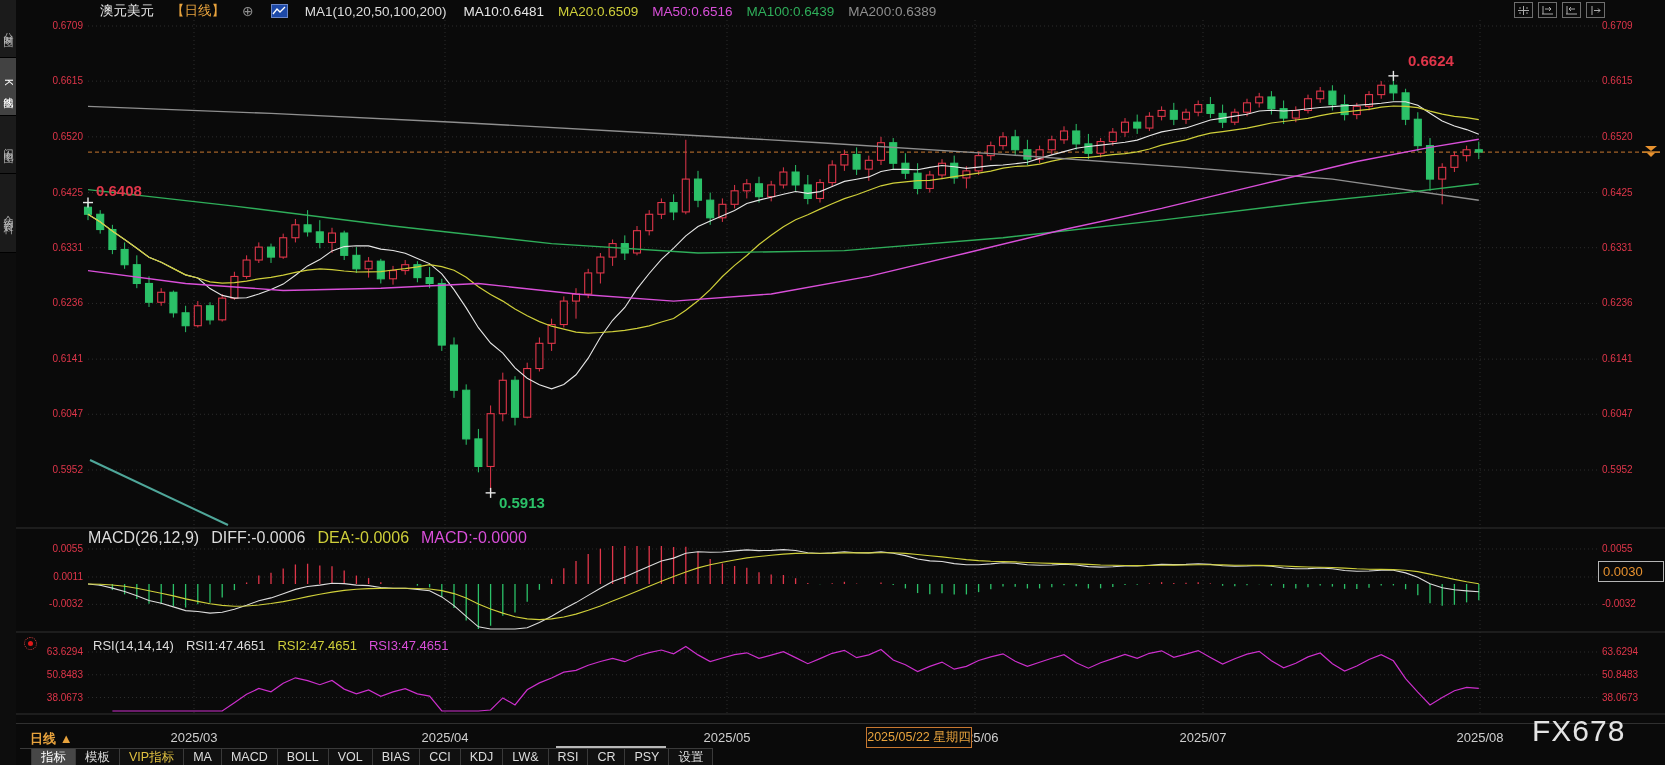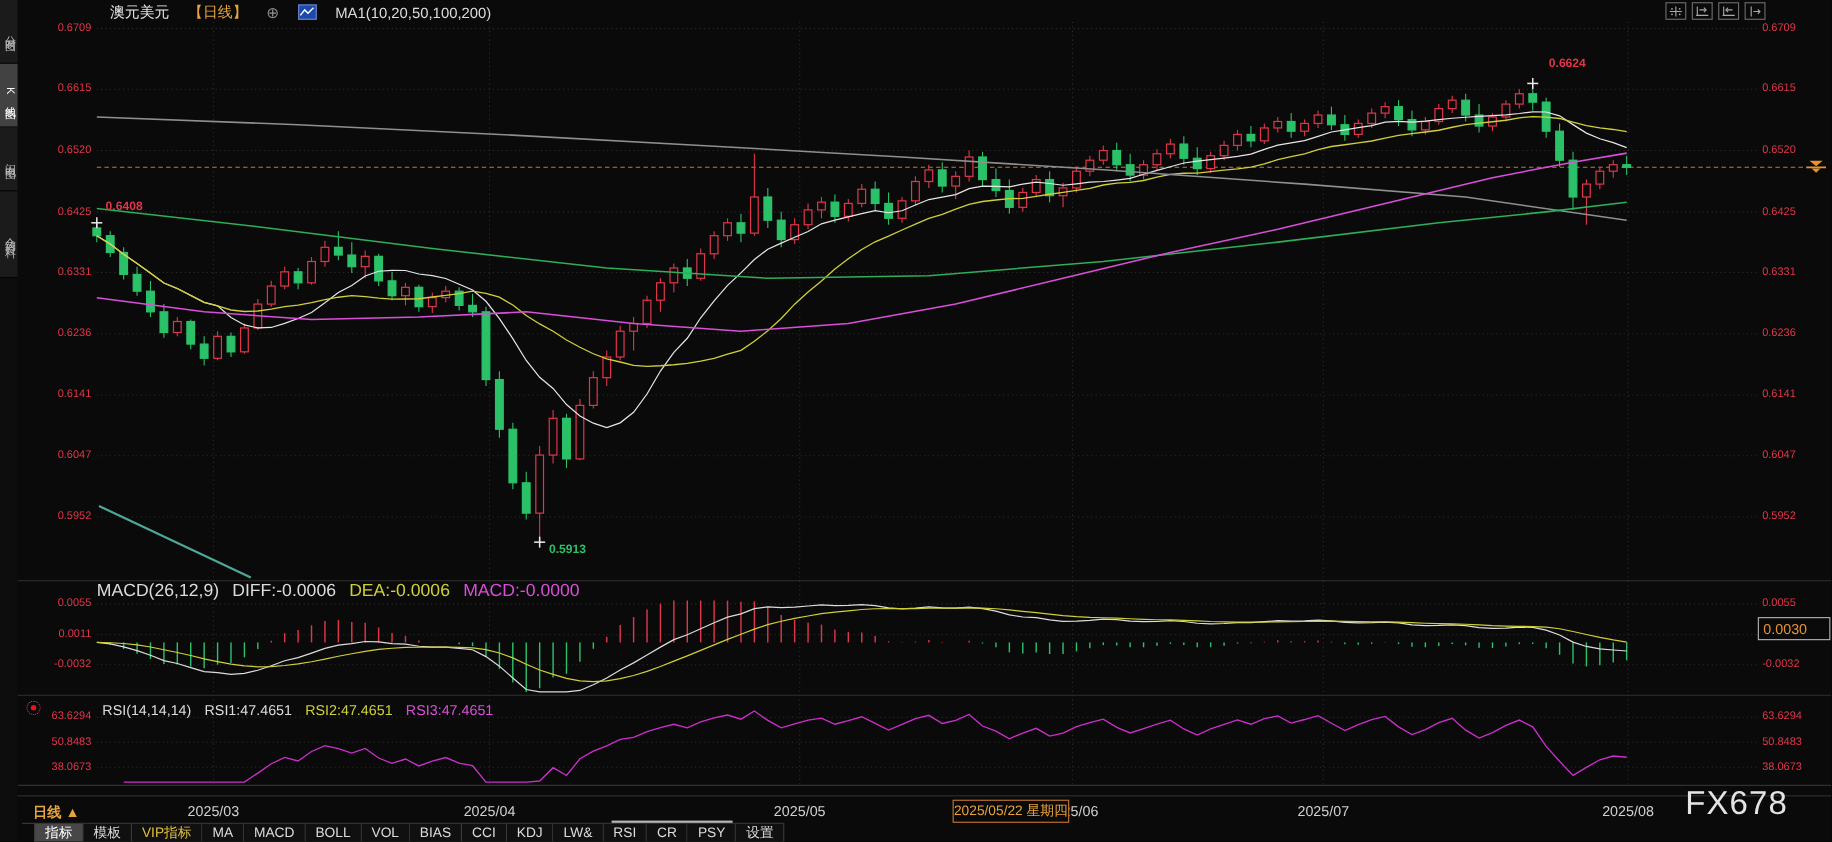--- a/index.html
+++ b/index.html
@@ -41,21 +41,21 @@
   #period-badge{position:absolute;left:30px;top:730px;color:#e8a33d;font-size:13px;font-weight:bold;z-index:3;}
   .date-tick{position:absolute;top:730px;width:90px;text-align:center;color:#cfcfcf;font-size:13px;z-index:2;}
   #toolbar{position:absolute;left:20px;top:748px;height:17px;display:flex;z-index:4;border-top:1px solid #3a3a3a;padding-left:11px;}
   .tb-item{height:16px;padding:0 9px;display:flex;align-items:center;font-size:12.5px;color:#dcdcdc;
     background:#101010;border-right:1px solid #3a3a3a;border-bottom:1px solid #3a3a3a;cursor:default;}
   .tb-item:first-child{border-left:1px solid #3a3a3a;}
   .tb-item.active{background:#474747;color:#fff;}
   .tb-item.vip{color:#e0c040;}
   #tb-scroll{position:absolute;left:556px;top:746px;width:110px;height:2px;background:#b8b8b8;z-index:5;}
   #watermark{position:absolute;left:1532px;top:714px;color:#e4e4e4;font-size:30px;letter-spacing:1px;z-index:3;}
-  .ann{position:absolute;z-index:3;font-size:11px;font-weight:bold;}
+  .ann{position:absolute;z-index:3;font-size:15px;font-weight:bold;}
 </style>
 </head>
 <body>
 
 <div id="stage">
 
   <svg id="chart-svg" width="1665" height="765">
       <line x1="16" y1="528" x2="1665" y2="528" stroke="#303030"></line>
       <line x1="16" y1="632" x2="1665" y2="632" stroke="#303030"></line>
       <line x1="16" y1="714" x2="1665" y2="714" stroke="#303030"></line>
@@ -456,20 +456,27 @@
   <div id="header">
     <span class="hdr-sym">澳元美元</span>
       <span class="hdr-period">【日线】</span>
     <span class="hdr-plus">⊕</span>
     <span class="chart-ico">
         <svg width="15" height="12">
           <polyline points="1,9 5,4 8,7 13,2" fill="none" stroke="#fff" stroke-width="1.3"></polyline>
         </svg>
       </span>
     <span class="c-white">MA1(10,20,50,100,200)</span>
+    <span id="ma-values">
+        <span style="color: rgb(230, 230, 230);">MA10:0.6481</span>
+        <span style="color: rgb(207, 207, 58);">MA20:0.6509</span>
+        <span style="color: rgb(217, 79, 217);">MA50:0.6516</span>
+        <span style="color: rgb(47, 174, 90);">MA100:0.6439</span>
+        <span style="color: rgb(143, 143, 143);">MA200:0.6389</span>
+      </span>
   </div>
 
   <div id="win-icons">
     <span class="win-ico">
         <svg width="13" height="11">
           <line x1="6.5" y1="1" x2="6.5" y2="10" stroke="#aaa"></line>
           <line x1="1" y1="5.5" x2="12" y2="5.5" stroke="#aaa"></line>
           <circle cx="3" cy="3" r="0.8" fill="#aaa"></circle>
           <circle cx="10" cy="3" r="0.8" fill="#aaa"></circle>
           <circle cx="3" cy="8" r="0.8" fill="#aaa"></circle>

